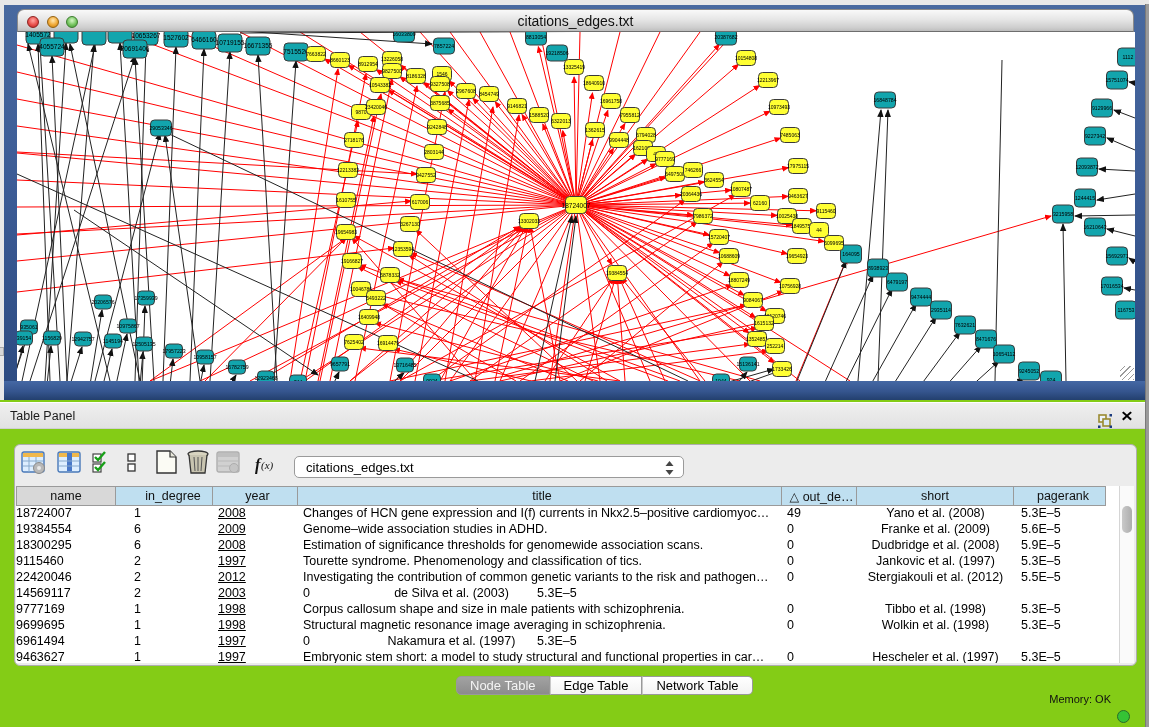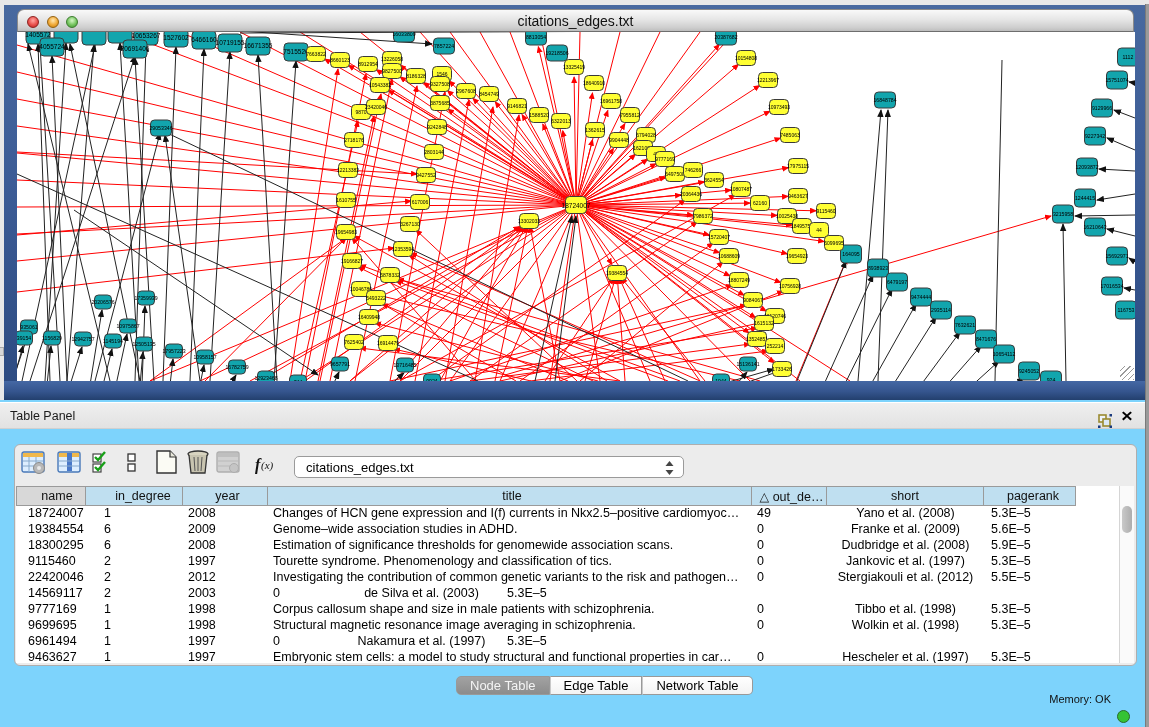--- a/index.html
+++ b/index.html
@@ -12,46 +12,46 @@
   border-radius:7px 7px 0 0; border:1px solid #8a8a8a; border-bottom:1px solid #6e6e6e; }
 #title { position:absolute; width:100%; text-align:center; top:3px; font-size:14px; color:#111; }
 .tl { position:absolute; top:6px; width:12px; height:12px; border-radius:50%; }
 #tl1 { left:9px; background:radial-gradient(circle at 50% 35%, #ff9a96 8%, #e8504c 55%, #b5201e 100%); border:0.5px solid #8e2220;}
 #tl2 { left:29px; background:radial-gradient(circle at 50% 35%, #ffe0a0 8%, #f0a835 55%, #c07b10 100%); border:0.5px solid #946110;}
 #tl3 { left:48px; background:radial-gradient(circle at 50% 35%, #c8f0b8 8%, #74c45e 55%, #3f9330 100%); border:0.5px solid #3c7c2e;}
 #gview { position:absolute; left:17px; top:32px; width:1118px; height:349px; background:#fff; overflow:hidden; }
 #grip { position:absolute; right:1px; bottom:1px; width:14px; height:14px;
   background:repeating-linear-gradient(135deg, transparent 0 3px, #9a9a9a 3px 4px); }
 #rightstrip { position:absolute; right:0; top:4px; width:4px; height:723px; background:#9a9a9a; border-left:1px solid #7a7a7a; }
-#panel { position:absolute; left:0; top:400px; width:1145px; height:327px; background:#7dd3fc; }
+#panel { position:absolute; left:0; top:400px; width:1145px; height:327px; background:#84cc16; }
 #phead { position:absolute; left:0; top:2px; width:100%; height:27px;
   background:linear-gradient(180deg,#efefef,#e2e2e2); border-top:1px solid #fff; border-bottom:1px solid #d0d0d0; }
 #phead span { position:absolute; left:10px; top:6px; font-size:12.5px; color:#1a1a1a; }
 #float-ic { position:absolute; right:33px; top:11px; width:14px; height:14px; }
 #close-ic { position:absolute; right:12px; top:5px; font-size:14px; font-weight:bold; color:#000; transform:scaleX(1.1); }
 #tframe { position:absolute; left:14px; top:44px; width:1123px; height:222px;
   border:1.5px solid #aeaeae; border-radius:6px; background:#ececec; }
 #toolbar { position:absolute; left:6px; top:4px; width:1110px; height:32px; }
 #dropdown { position:absolute; left:273px; top:7px; width:390px; height:22px; background:#fff;
   border:1px solid #9a9a9a; border-radius:5px; font-size:13px; color:#000; padding:3px 0 0 11px; }
 #dropdown .arr { position:absolute; right:9px; top:4px; }
 #tablewrap { position:absolute; left:1px; top:41px; width:1104px; height:177px; background:#fff; overflow:hidden; }
 .th { display:flex; height:20px; font-size:12.5px; color:#111; }
 .th div { background:#bfdff0; border:1px solid #9a9a9a; border-left:none; text-align:center; padding-top:2px; }
 .th .c0 { background:#d8d8d8; border-left:1px solid #9a9a9a; }
 .tr { display:flex; height:16px; font-size:12.5px; color:#000; white-space:nowrap; }
 .tr div { overflow:hidden; }
-.c0 { width:70px; padding-left:12px; }
+.c0 { width:100px; padding-left:0; }
 .c1 { width:97px; padding-left:18px; }
 .c2 { width:85px; padding-left:5px; }
 .c3 { width:484px; padding-left:5px; }
 .c4 { width:75px; padding-left:5px; }
 .c5 { width:157px; text-align:center; }
 .c6 { width:92px; padding-left:7px; }
-.tr .c2 { padding-left:5px; }
+.tr .c2 { padding-left:5px;text-decoration:underline; }
 #vscroll { position:absolute; right:2px; top:41px; width:15px; height:177px; background:#fafafa; border-left:1px solid #d5d5d5; }
 #vthumb { position:absolute; left:2px; top:20px; width:10px; height:27px; background:linear-gradient(90deg,#c9c9c9,#adadad); border-radius:5px; }
 #tabs { position:absolute; left:428px; top:276px; height:19px; display:flex; font-size:13px;padding-left:28px; }
 #tabs div { border:1px solid #999; border-left:1px solid #c8c8c8; padding:1px 13px 0 13px; background:linear-gradient(180deg,#ffffff,#f3f3f3); color:#000; }
 #tabs div:first-child { border-left:1px solid #999; border-radius:5px 0 0 5px;
   background:linear-gradient(180deg,#a2a2a2,#8c8c8c); color:#f4f4f4; }
 #tabs div:last-child { border-radius:0 5px 5px 0;text-align:right; }
 #memory { position:absolute; right:34px; bottom:22px; font-size:11px; color:#111; }
 #memdot { position:absolute; right:15px; bottom:4px; width:13px; height:13px; border-radius:50%;
   background:#35c335; border:1px solid #2a6a2a; }
@@ -732,21 +732,21 @@
             <div class="c1">1</div>
             <div class="c2">1997</div>
             <div class="c4">0</div>
             <div class="c5">Nakamura et al. (1997)</div>
             <div class="c6">5.3E–5</div>
           </div>
           <div class="tr">
             <div class="c0">9463627</div>
             <div class="c1">1</div>
             <div class="c2">1997</div>
-            <div class="c3">Embryonic stem cells: a model to study structural and functional properties in car…</div>
+            <div class="c3">Embryonic stem short: a model to study structural and functional properties in car…</div>
             <div class="c4">0</div>
             <div class="c5">Hescheler et al. (1997)</div>
             <div class="c6">5.3E–5</div>
           </div>
     </div>
     <div id="vscroll">
           <div id="vthumb"></div>
         </div>
   </div>
   <div id="tabs">

